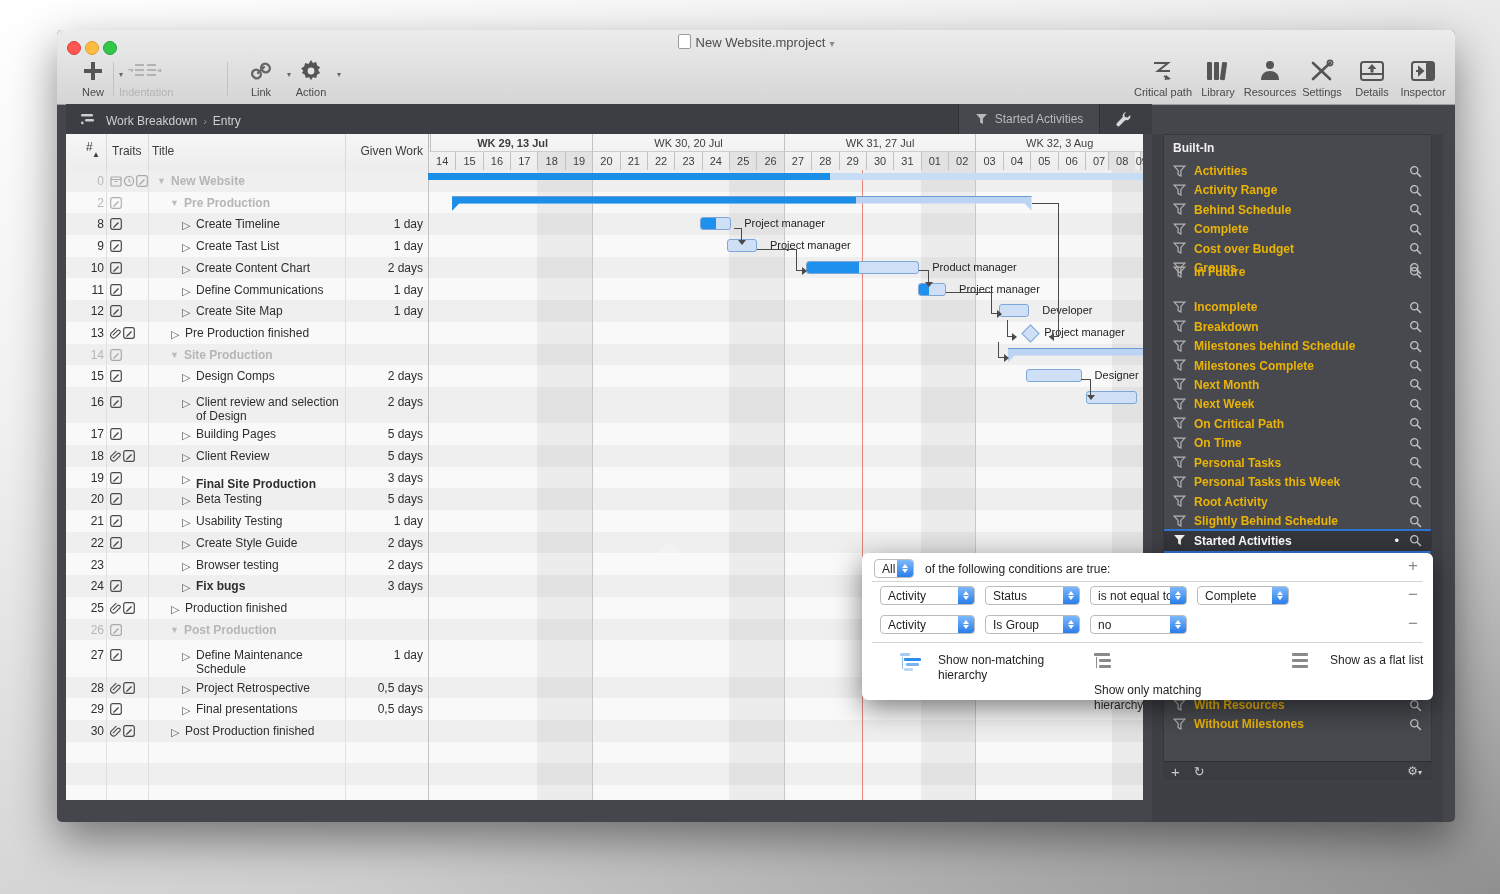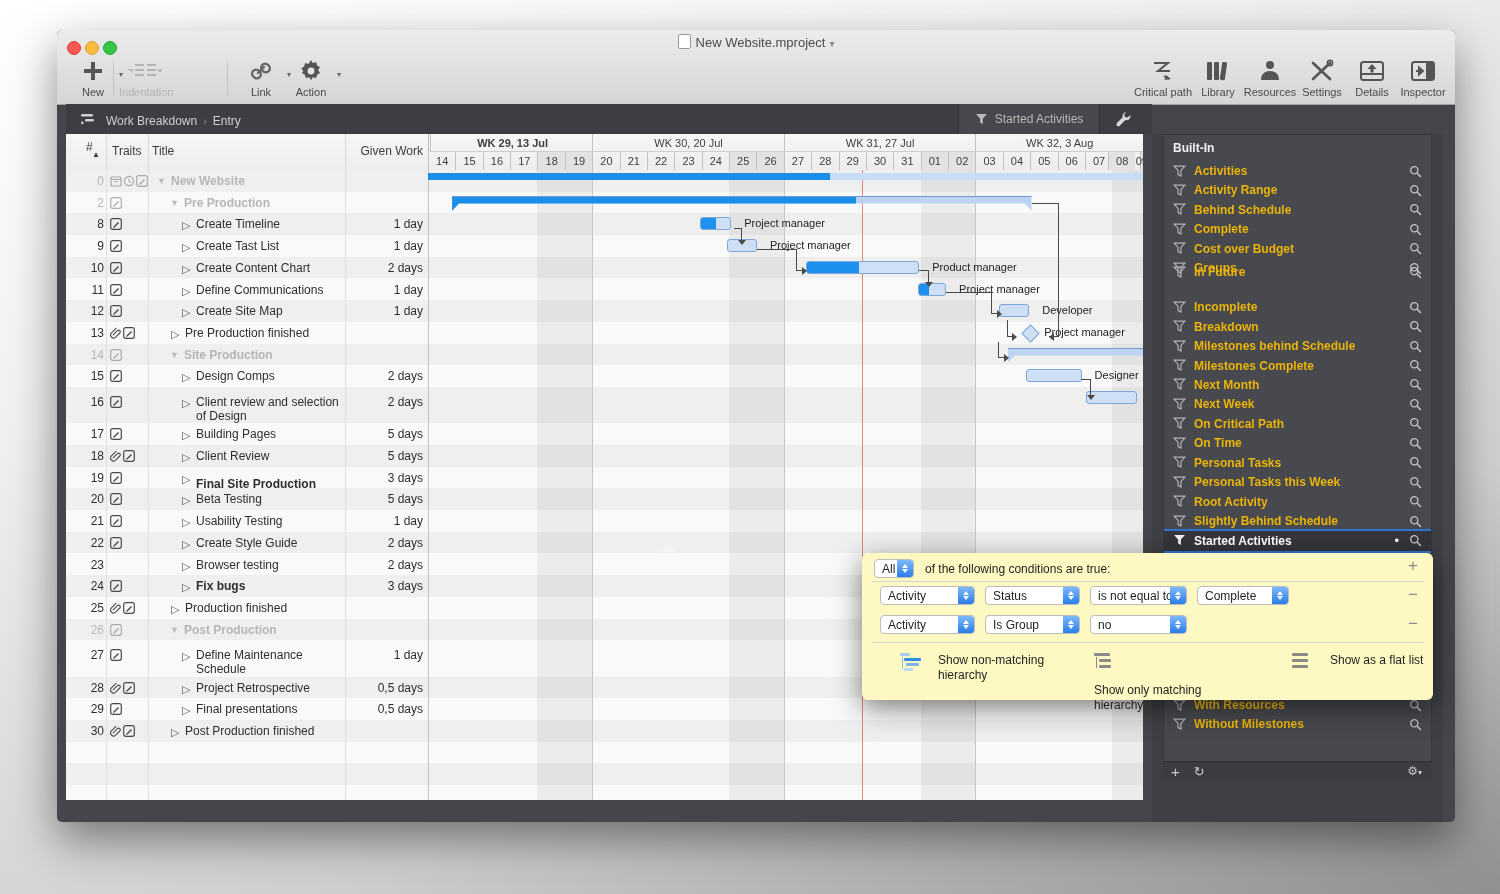--- a/index.html
+++ b/index.html
@@ -83,21 +83,21 @@
   .sitem .mag{margin-right:9px;display:flex;}
   .sitem.sel{background:#34363b;border-top:2px solid #2f74d0;border-bottom:2px solid #2f74d0;height:20px;box-sizing:content-box;}
   .sitem.sel .slabel{color:#fff;}
   .sfooter{position:absolute;left:11px;top:627px;width:269px;height:19px;background:#3a3c41;border-top:1px solid #2e3034;
            display:flex;align-items:center;color:#c9c9c9;box-sizing:border-box;}
   .sfooter .fplus{font-size:15px;margin-left:8px;}
   .sfooter .fref{font-size:13px;margin-left:14px;}
   .sfooter .fgear{margin-left:auto;margin-right:10px;font-size:12px;}
   .sfooter .fgear .gc{font-size:8px;}
   
-  .popover{position:absolute;left:805px;top:523px;width:571px;height:147px;background:#fef9c3;border-radius:6px;
+  .popover{position:absolute;left:805px;top:523px;width:571px;height:147px;background:#ffffff;border-radius:6px;
            box-shadow:0 8px 28px rgba(0,0,0,.5);z-index:50;}
   .poparrow{position:absolute;left:601px;top:512px;width:0;height:0;z-index:51;
             border-left:11px solid transparent;border-right:11px solid transparent;border-bottom:11px solid #f3f3f3;}
   .pop-line{position:absolute;left:10px;width:551px;height:1px;background:#d4d4d4;}
   .pop-text{position:absolute;font-size:12px;color:#1f1f1f;}
   .pmbtn{position:absolute;font-size:17px;color:#8a8a8a;}
   .psel{position:absolute;height:19px;background:#fff;border:1px solid #bcbcbc;border-radius:4px;box-sizing:border-box;}
   .psel .ptext{position:absolute;left:7px;top:2px;font-size:12px;color:#1f1f1f;white-space:nowrap;}
   .psel .pstep{position:absolute;right:0;top:0;width:16px;height:100%;border-radius:0 3px 3px 0;
                background:linear-gradient(#7db9fb,#2a7de9);}

